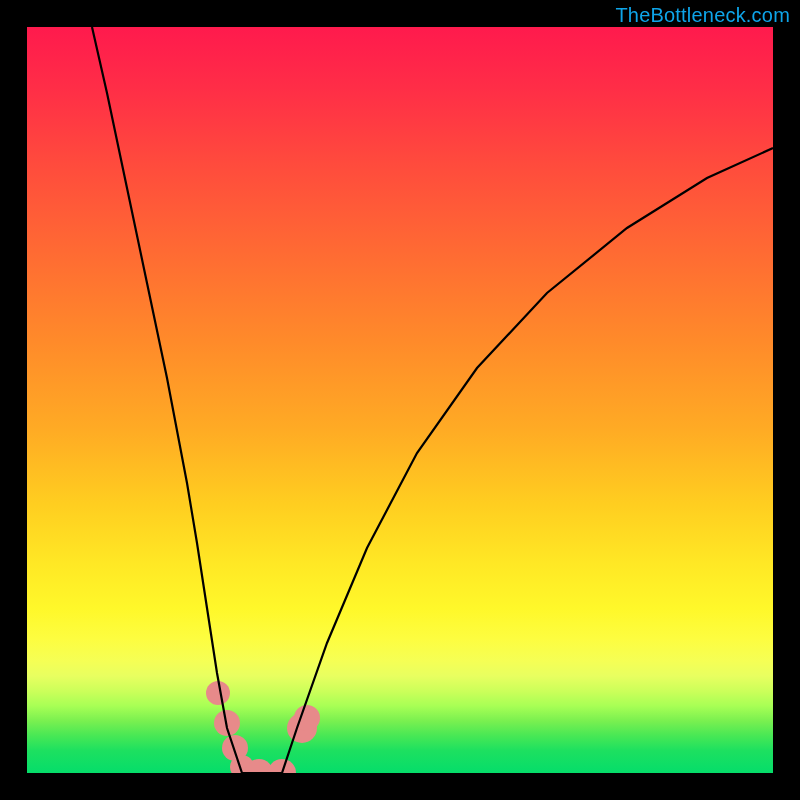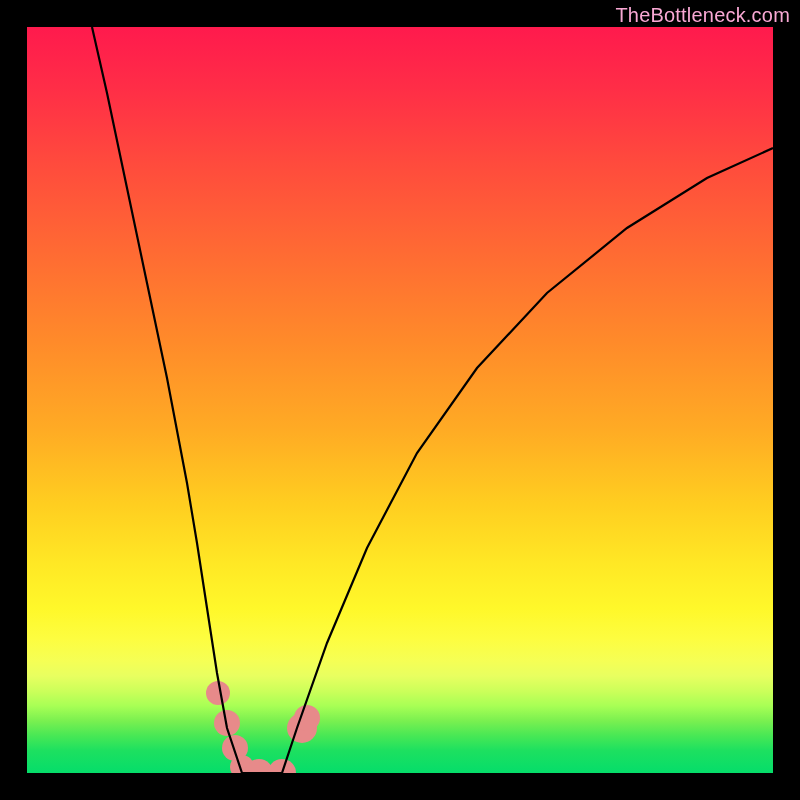--- a/index.html
+++ b/index.html
@@ -43,21 +43,21 @@
       #1de060 97%,
       #05dd6a 100%
     );
   }
   .watermark {
     position: absolute;
     top: 4px;
     right: 10px;
     font-family: Arial, Helvetica, sans-serif;
     font-size: 20px;
-    color: #f9a8d4;
+    color: #0ea5e9;
     letter-spacing: 0.2px;
   }
   svg.curves {
     position: absolute;
     left: 0;
     top: 0;
   }
 </style>
 </head>
 <body>

